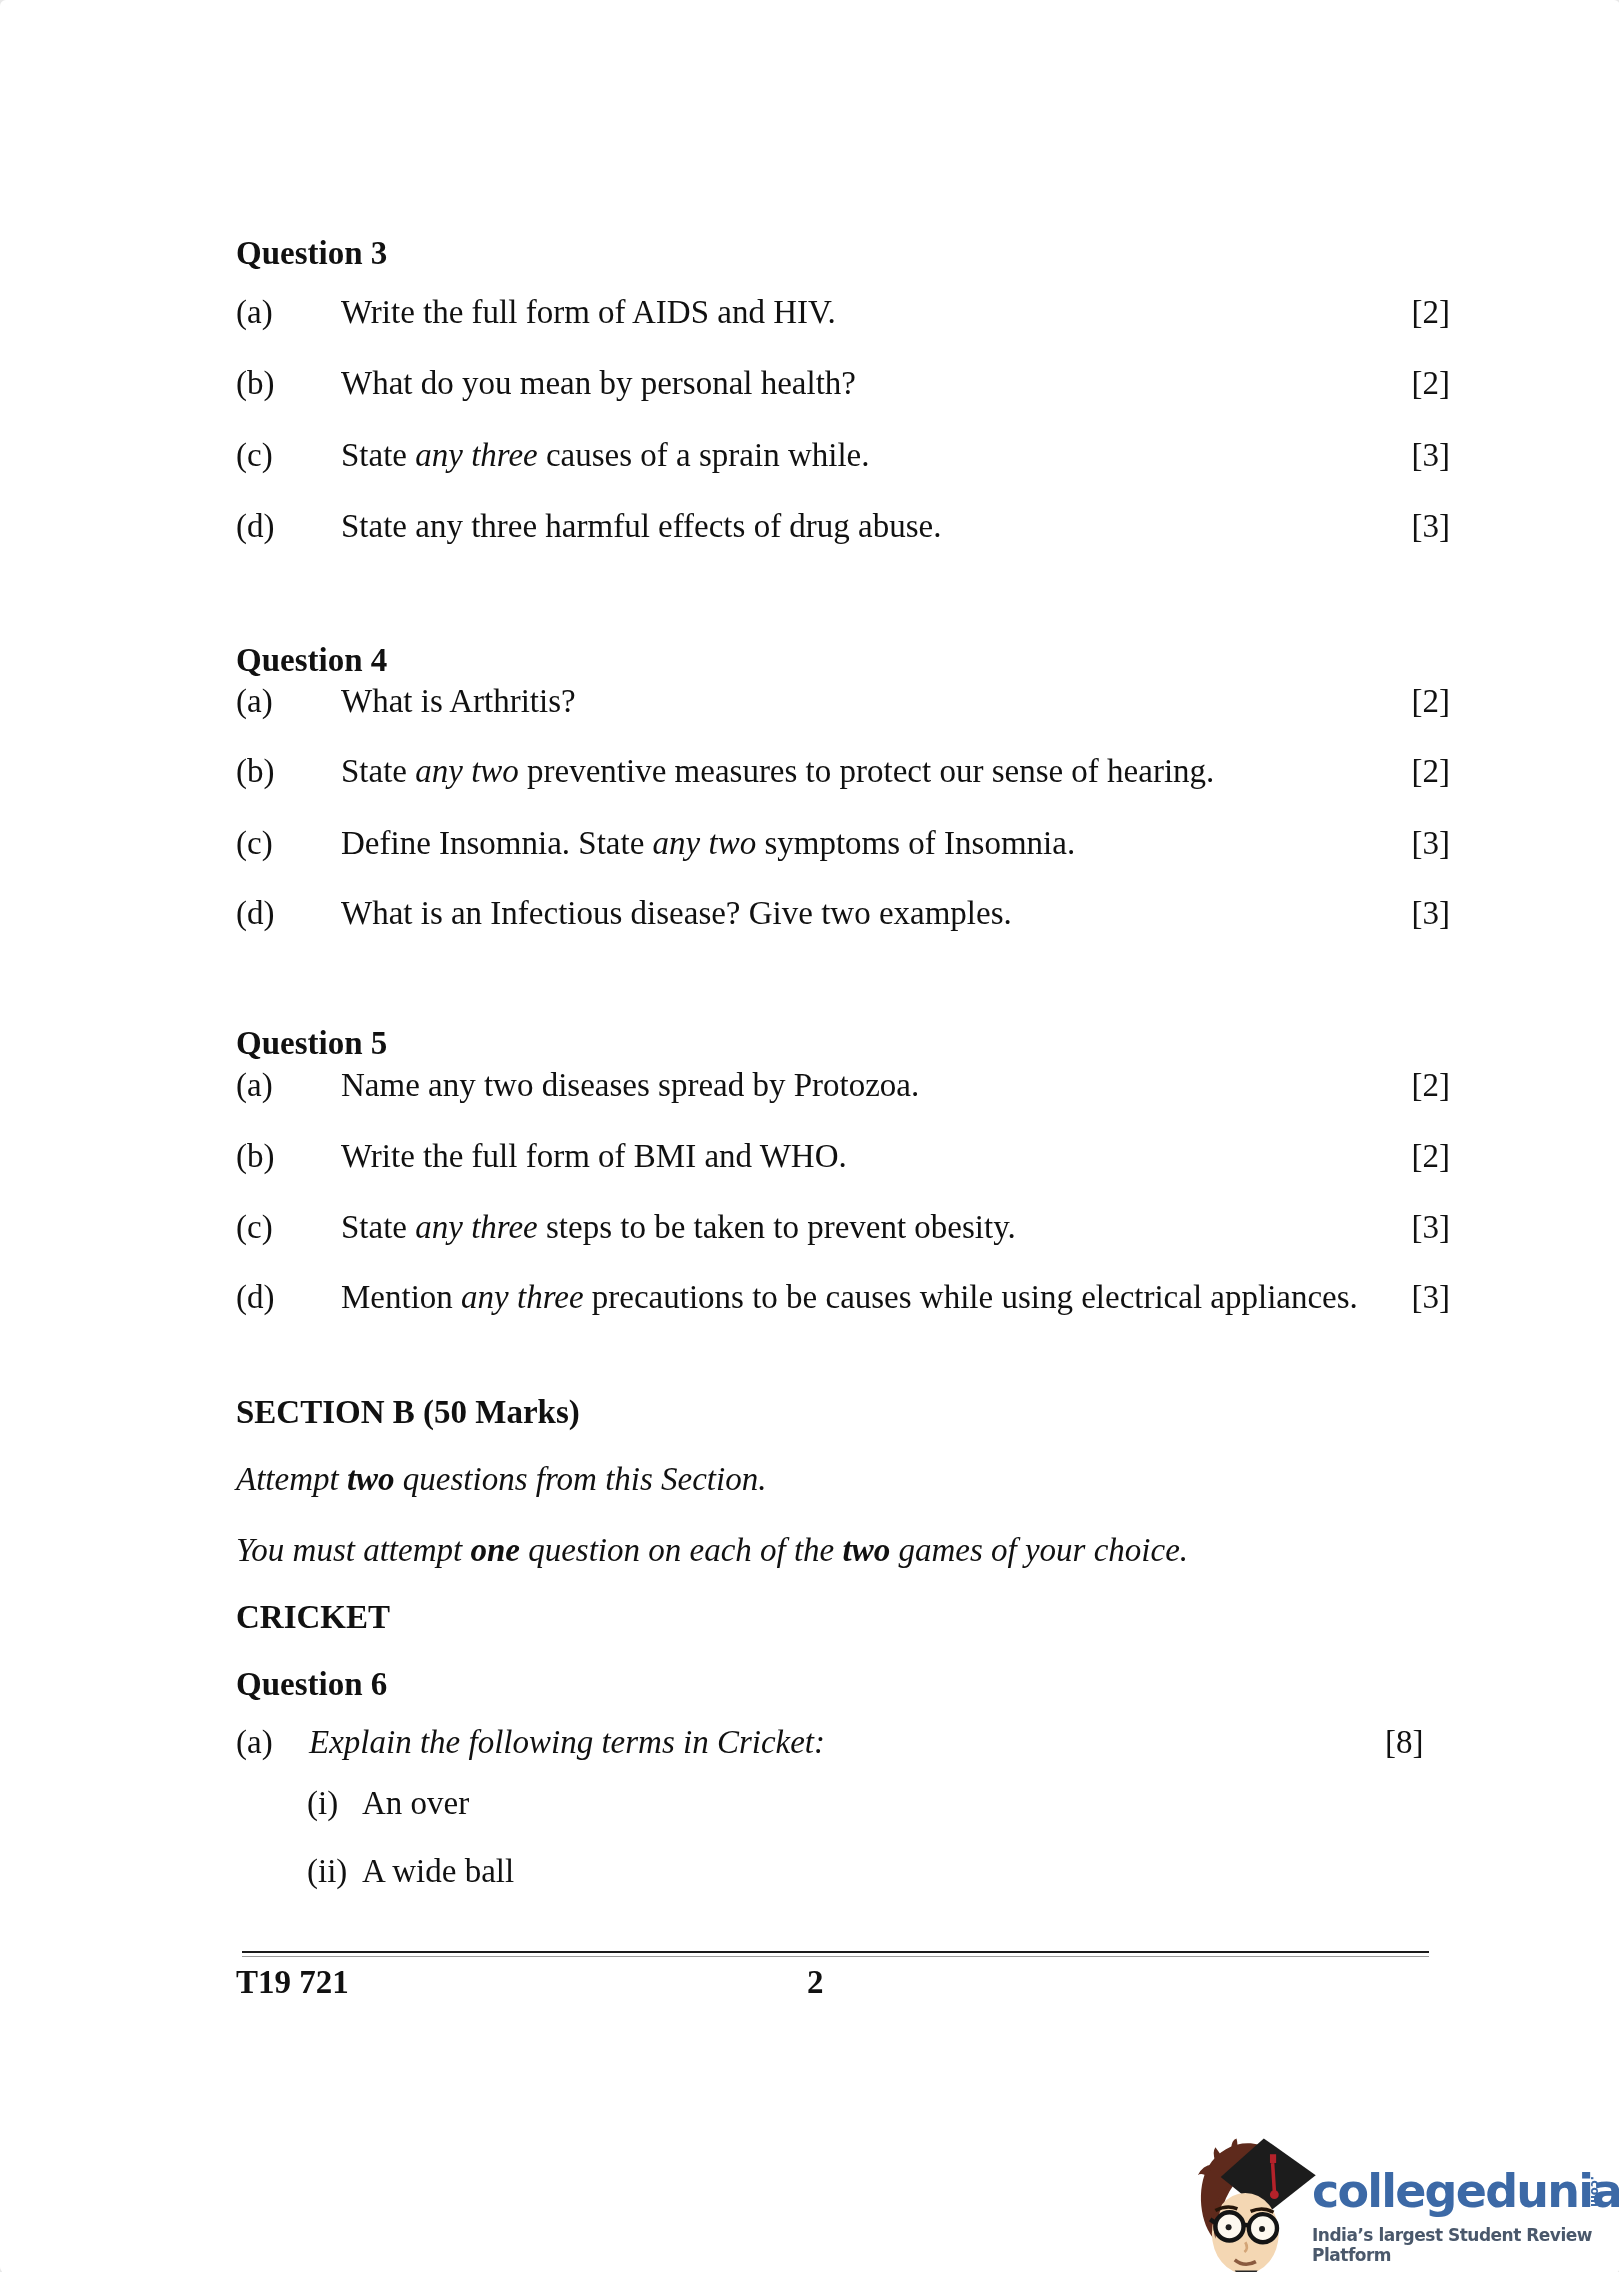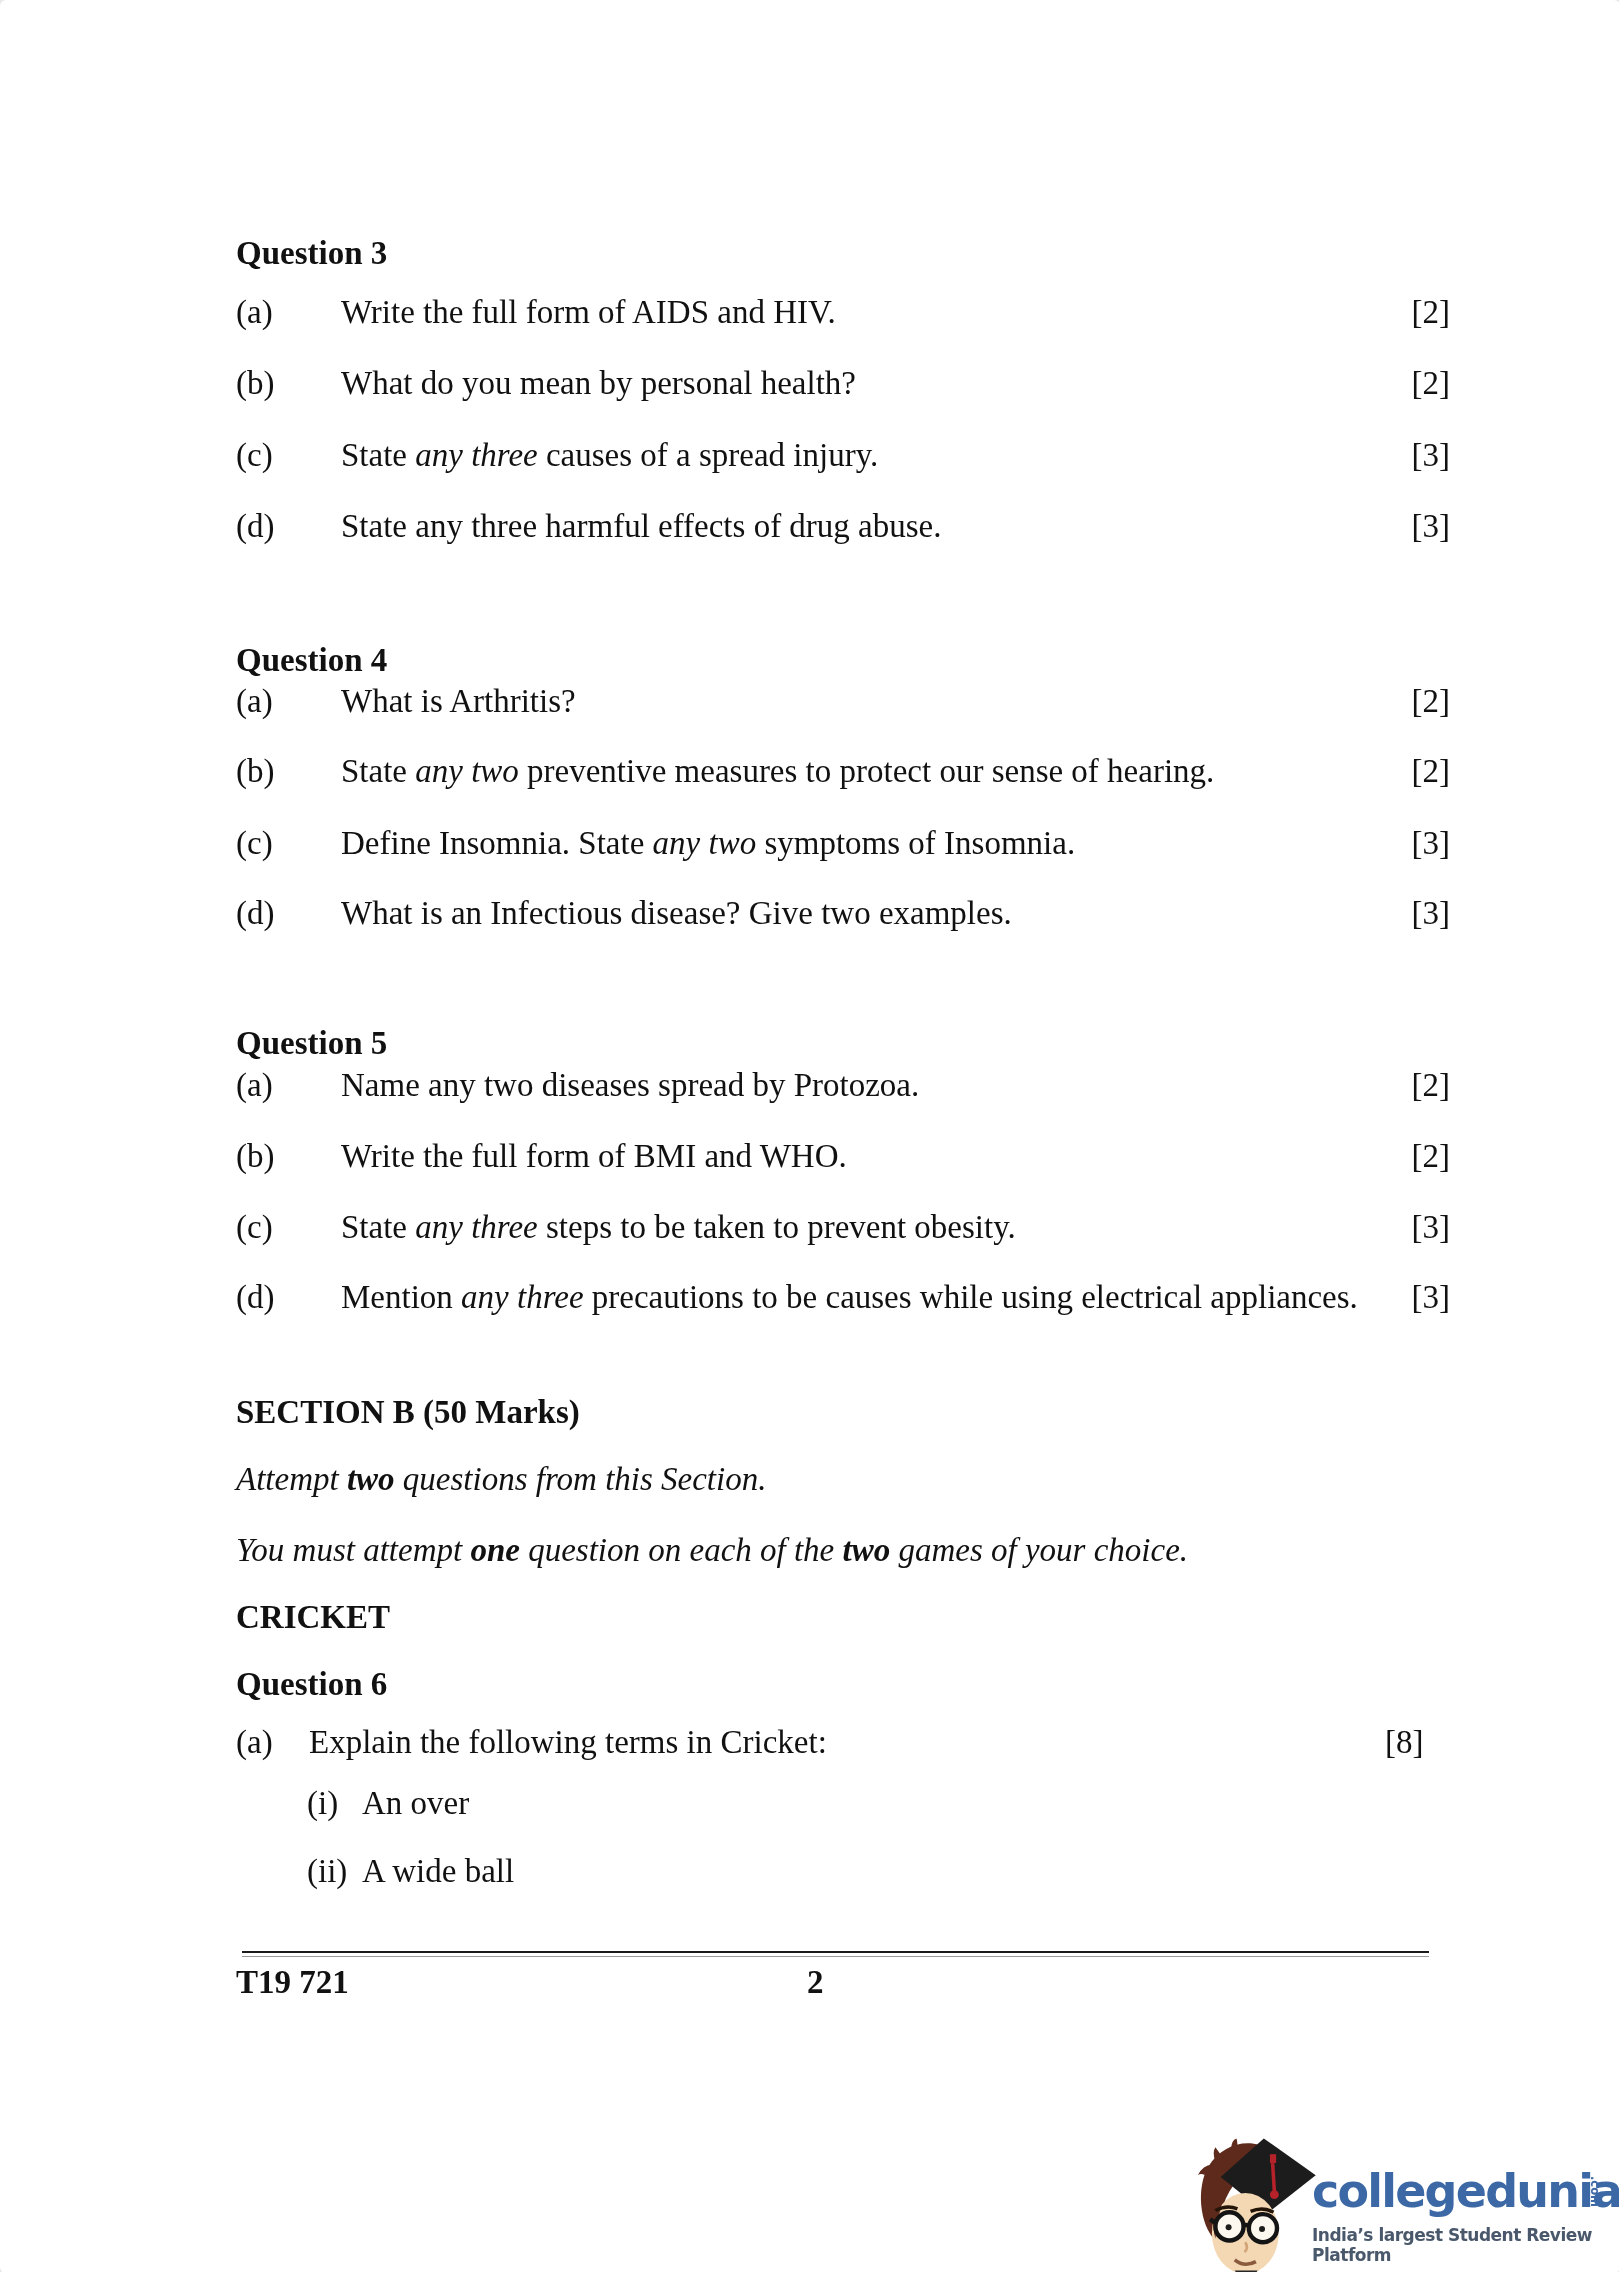--- a/index.html
+++ b/index.html
@@ -13,21 +13,21 @@
     font-size:33px;
     line-height:1.15;
     border-radius:6px;
   }
   .qh{position:absolute;left:236px;font-weight:700;}
   .row{position:absolute;left:236px;right:170px;}
   .row .lbl{position:absolute;left:0;top:0;}
   .row .txt{display:block;margin-left:105px;padding-right:79px;white-space:nowrap;}
   .row .txt em{font-style:italic;}
   .row .mk{position:absolute;right:0;top:0;}
-  .row.q6 .txt{margin-left:73px;}
+  .row.q6 .txt{margin-left:73px;font-style:italic;}
   .row.q6 .mk{right:26.5px;}
   .subrow{position:absolute;left:307px;white-space:nowrap;}
   .subrow .slbl{display:inline-block;width:55px;}
   .cline{position:absolute;left:236px;right:170px;text-align:left;}
   .cline.b{font-weight:700;}
   .cline.i{font-style:italic;}
   .cline.i strong{font-weight:700;}
   .footer-rule{
     position:absolute;left:242px;width:1187px;top:1951px;
     height:2.6px;border-top:2.6px solid #1b1b1b;border-bottom:0.9px solid #9a9a9a;
@@ -64,21 +64,21 @@
     <span class="txt"><span>Write the full form of AIDS and HIV.</span><em></em><span></span></span>
     <span class="mk">[2]</span>
   </div>
   <div class="row" style="top:365px">
     <span class="lbl">(b)</span>
     <span class="txt"><span>What do you mean by personal health?</span><em></em><span></span></span>
     <span class="mk">[2]</span>
   </div>
   <div class="row" style="top:437px">
     <span class="lbl">(c)</span>
-    <span class="txt"><span>State </span><em>any three</em><span> causes of a spread injury.</span></span>
+    <span class="txt"><span>State </span><em>any three</em><span> causes of a sprain while.</span></span>
     <span class="mk">[3]</span>
   </div>
   <div class="row" style="top:508px">
     <span class="lbl">(d)</span>
     <span class="txt"><span>State any three harmful effects of drug abuse.</span><em></em><span></span></span>
     <span class="mk">[3]</span>
   </div>
 
   <div class="qh" style="top:642px">Question 4</div>
 

